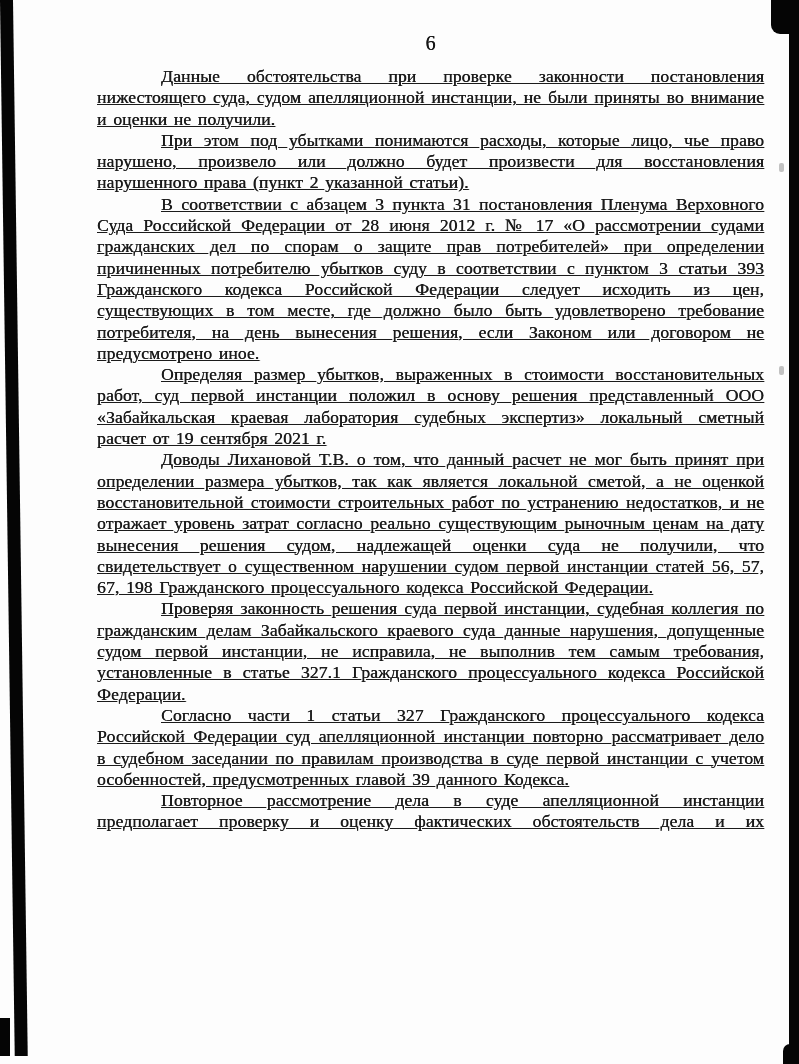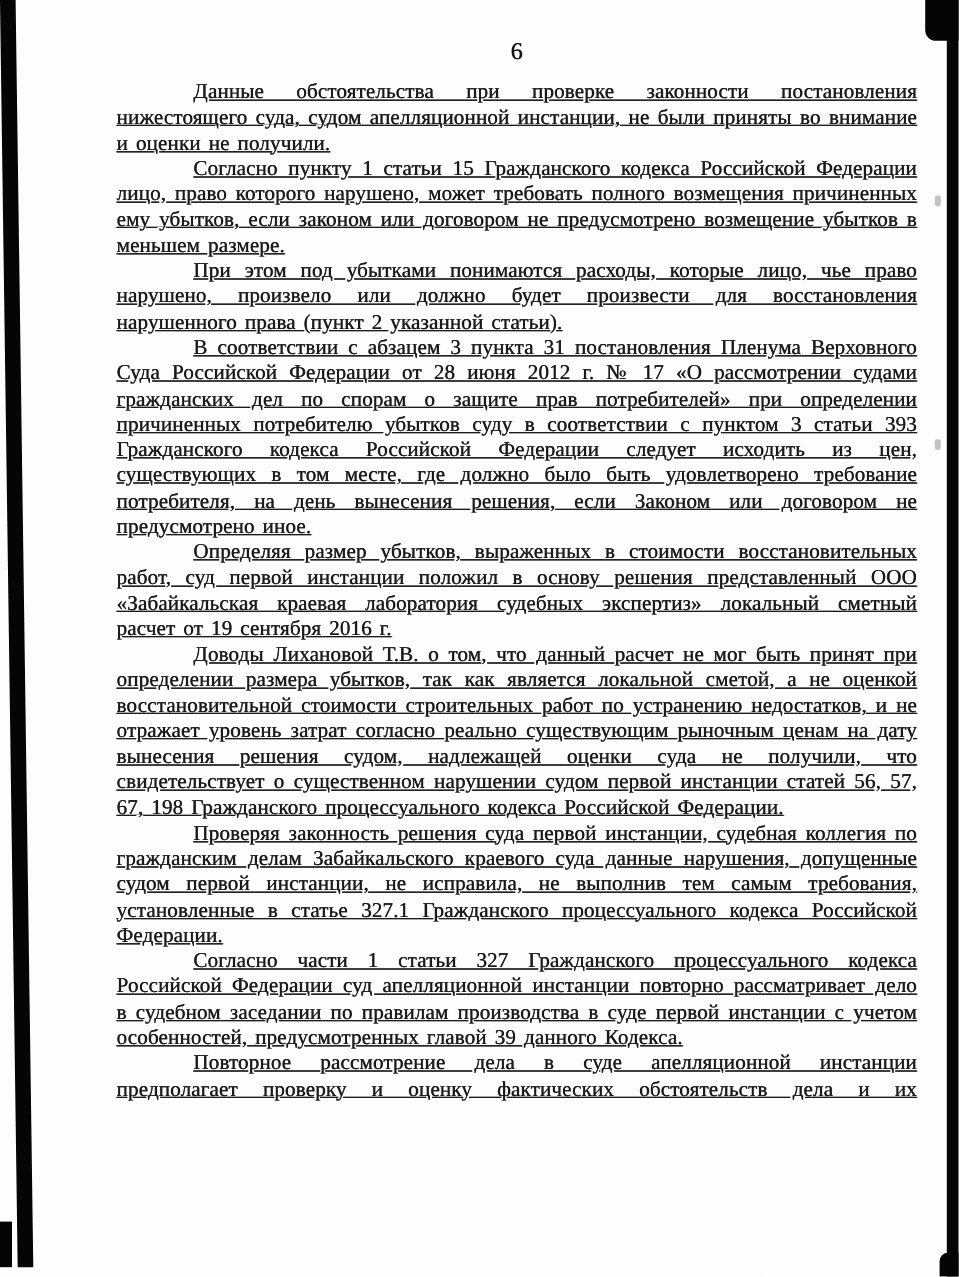--- a/index.html
+++ b/index.html
@@ -75,23 +75,22 @@
   <div class="edge edge-right"></div>
   <div class="edge edge-right-top"></div>
   <div class="edge edge-right-bottom"></div>
   <div class="speck speck-1"></div>
   <div class="speck speck-2"></div>
 
   <div class="page-num">6</div>
 
   <div class="content">
     <p>Данные обстоятельства при проверке законности постановления нижестоящего суда, судом апелляционной инстанции, не были приняты во внимание и оценки не получили.</p>
-    <p>Согласно пункту 1 статьи 15 Гражданского кодекса Российской Федерации лицо, право которого нарушено, может требовать полного возмещения причиненных ему убытков, если законом или договором не предусмотрено возмещение убытков в меньшем размере.</p>
     <p>При этом под убытками понимаются расходы, которые лицо, чье право нарушено, произвело или должно будет произвести для восстановления нарушенного права (пункт 2 указанной статьи).</p>
     <p>В соответствии с абзацем 3 пункта 31 постановления Пленума Верховного Суда Российской Федерации от 28 июня 2012 г. № 17 «О рассмотрении судами гражданских дел по спорам о защите прав потребителей» при определении причиненных потребителю убытков суду в соответствии с пунктом 3 статьи 393 Гражданского кодекса Российской Федерации следует исходить из цен, существующих в том месте, где должно было быть удовлетворено требование потребителя, на день вынесения решения, если Законом или договором не предусмотрено иное.</p>
-    <p>Определяя размер убытков, выраженных в стоимости восстановительных работ, суд первой инстанции положил в основу решения представленный ООО «Забайкальская краевая лаборатория судебных экспертиз» локальный сметный расчет от 19 сентября 2016 г.</p>
+    <p>Определяя размер убытков, выраженных в стоимости восстановительных работ, суд первой инстанции положил в основу решения представленный ООО «Забайкальская краевая лаборатория судебных экспертиз» локальный сметный расчет от 19 сентября 2021 г.</p>
     <p>Доводы Лихановой Т.В. о том, что данный расчет не мог быть принят при определении размера убытков, так как является локальной сметой, а не оценкой восстановительной стоимости строительных работ по устранению недостатков, и не отражает уровень затрат согласно реально существующим рыночным ценам на дату вынесения решения судом, надлежащей оценки суда не получили, что свидетельствует о существенном нарушении судом первой инстанции статей 56, 57, 67, 198 Гражданского процессуального кодекса Российской Федерации.</p>
     <p>Проверяя законность решения суда первой инстанции, судебная коллегия по гражданским делам Забайкальского краевого суда данные нарушения, допущенные судом первой инстанции, не исправила, не выполнив тем самым требования, установленные в статье 327.1 Гражданского процессуального кодекса Российской Федерации.</p>
     <p>Согласно части 1 статьи 327 Гражданского процессуального кодекса Российской Федерации суд апелляционной инстанции повторно рассматривает дело в судебном заседании по правилам производства в суде первой инстанции с учетом особенностей, предусмотренных главой 39 данного Кодекса.</p>
     <p class="jl">Повторное рассмотрение дела в суде апелляционной инстанции предполагает проверку и оценку фактических обстоятельств дела и их</p>
   </div>
 
 </div>
 
 </body></html>

